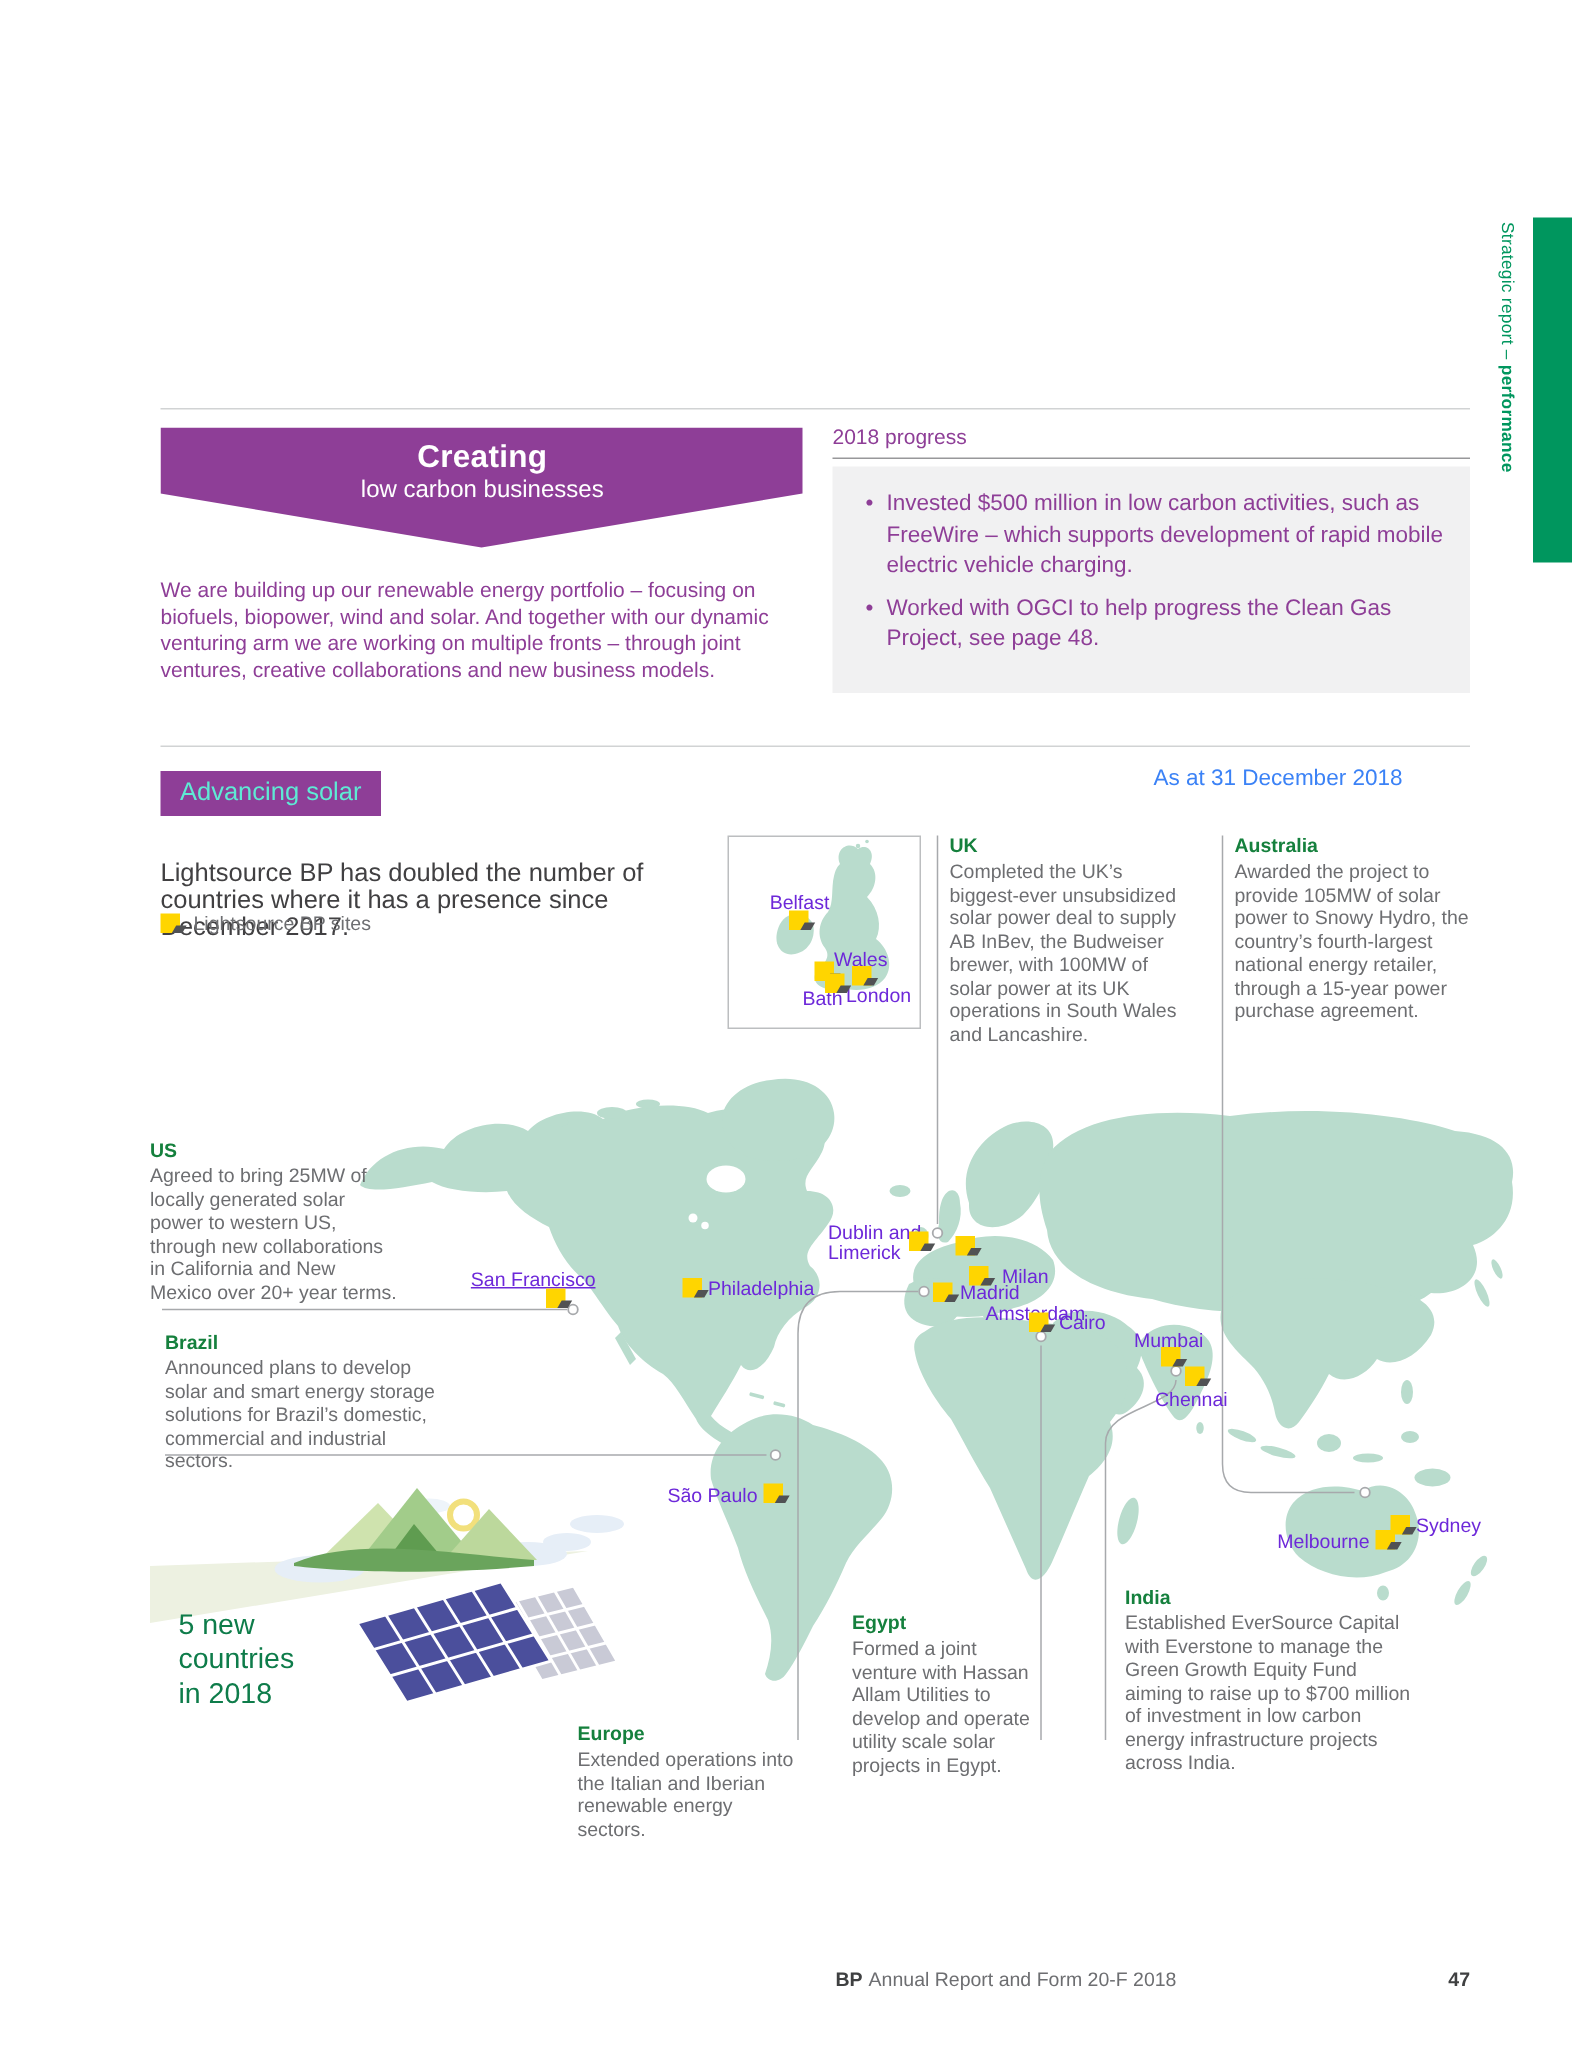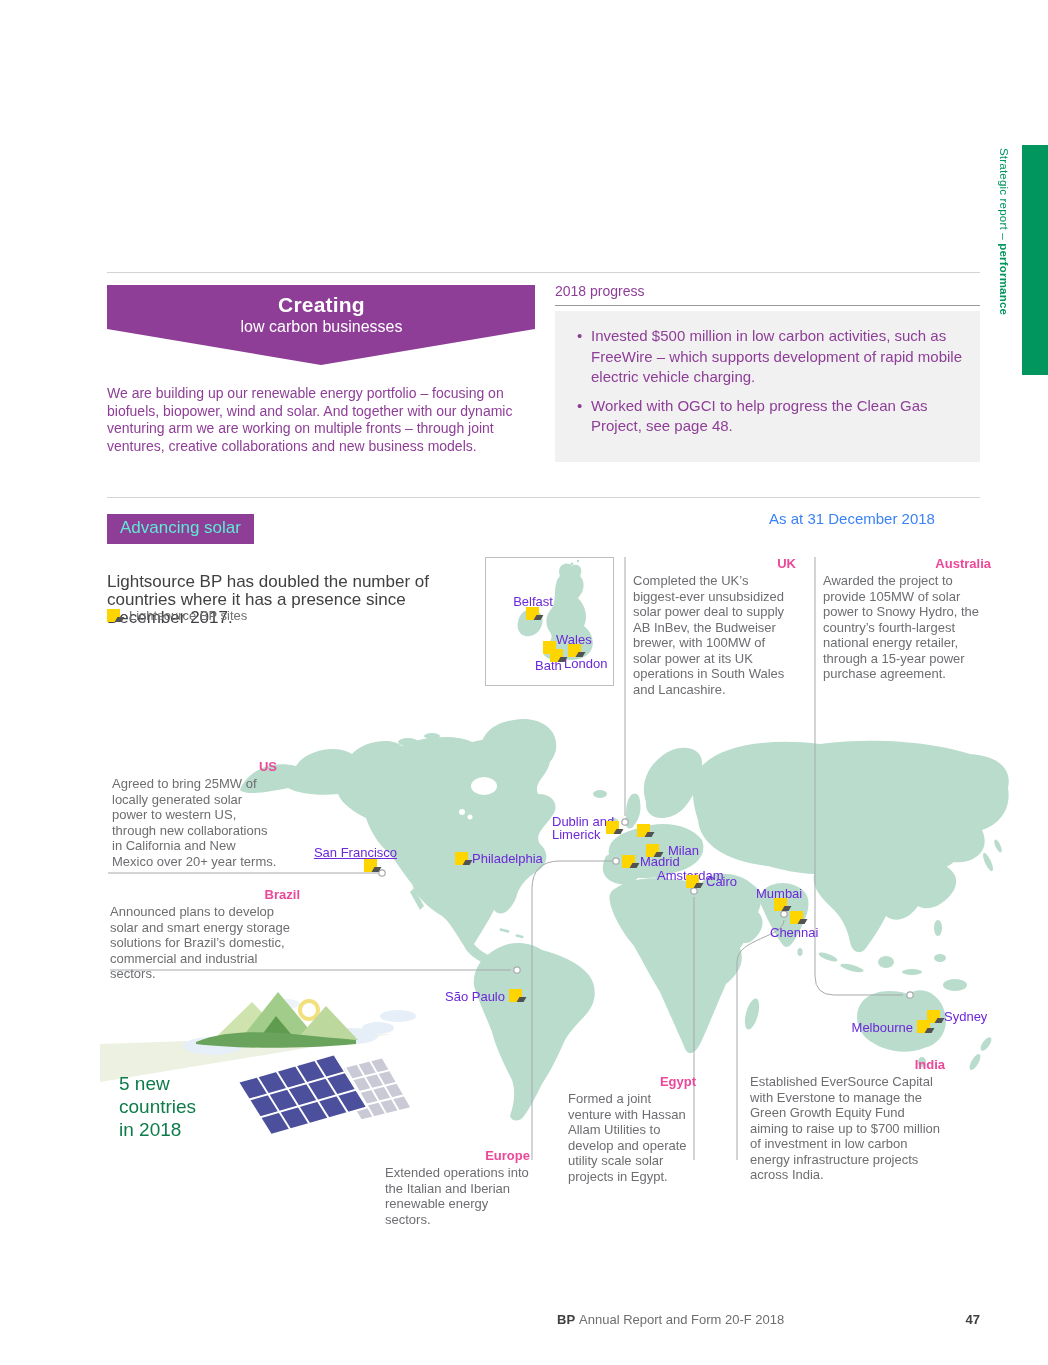--- a/index.html
+++ b/index.html
@@ -27,21 +27,21 @@
   .solar-intro{position:absolute;left:107px;top:556px;width:372px;font-size:17px;line-height:18px;color:#414042;}
   .legend{position:absolute;left:107px;top:608px;display:flex;align-items:center;gap:9px;}
   .legend .lbl{font-size:13px;color:#6d6e71;}
   
   .site{position:absolute;width:13px;height:13px;background:#ffd500;z-index:3;}
   .site::after{content:"";position:absolute;right:-3px;bottom:0;width:7px;height:5px;
                background:#515254;transform:skewX(-30deg);}
   .site.inline{position:relative;display:inline-block;flex:0 0 auto;}
   
   .callout{position:absolute;z-index:2;}
-  .callout h4{margin:0 0 2px;font-size:13px;font-weight:bold;color:#ec4899;text-align:right;}
+  .callout h4{margin:0 0 2px;font-size:13px;font-weight:bold;color:#15803d;}
   .callout p{margin:0;font-size:13px;line-height:15.5px;color:#6d6e71;}
   
   .maplabel{position:absolute;font-size:13px;color:#6d28d9;white-space:nowrap;z-index:2;}
   .inset-box{position:absolute;left:485px;top:557px;width:127px;height:127px;
              border:1px solid #bcbec0;background:#fff;z-index:1;}
   .mapsvg{position:absolute;left:0;top:0;z-index:0;}
   
   .highlight{position:absolute;left:119px;top:1072px;font-size:19px;line-height:23px;color:#0e7c4a;z-index:2;}
   
   .side-bar{position:absolute;left:1022px;top:145px;width:26px;height:230px;background:#00965e;}
@@ -271,21 +271,21 @@
 <div class="maplabel" style="left:944px;top:1009px;">Sydney</div>
 
 <div class="callout" style="left:633px;top:556px;width:163px;">
   <h4>UK</h4>
   <p>Completed the UK’s biggest-ever unsubsidized solar power deal to supply AB InBev, the Budweiser brewer, with 100MW of solar power at its UK operations in South Wales and Lancashire.</p>
 </div>
 <div class="callout" style="left:823px;top:556px;width:168px;">
   <h4>Australia</h4>
   <p>Awarded the project to provide 105MW of solar power to Snowy Hydro, the country’s fourth-largest national energy retailer, through a 15-year power purchase agreement.</p>
 </div>
-<div class="callout" style="left:112px;top:759px;width:165px;">
+<div class="callout" style="left:100px;top:759px;width:165px;">
   <h4>US</h4>
   <p>Agreed to bring 25MW of locally generated solar power to western US, through new collaborations in California and New Mexico over 20+ year terms.</p>
 </div>
 <div class="callout" style="left:110px;top:887px;width:190px;">
   <h4>Brazil</h4>
   <p>Announced plans to develop solar and smart energy storage solutions for Brazil’s domestic, commercial and industrial sectors.</p>
 </div>
 <div class="callout" style="left:385px;top:1104px;width:145px;margin-top:44px;">
   <h4>Europe</h4>
   <p>Extended operations into the Italian and Iberian renewable energy sectors.</p>

